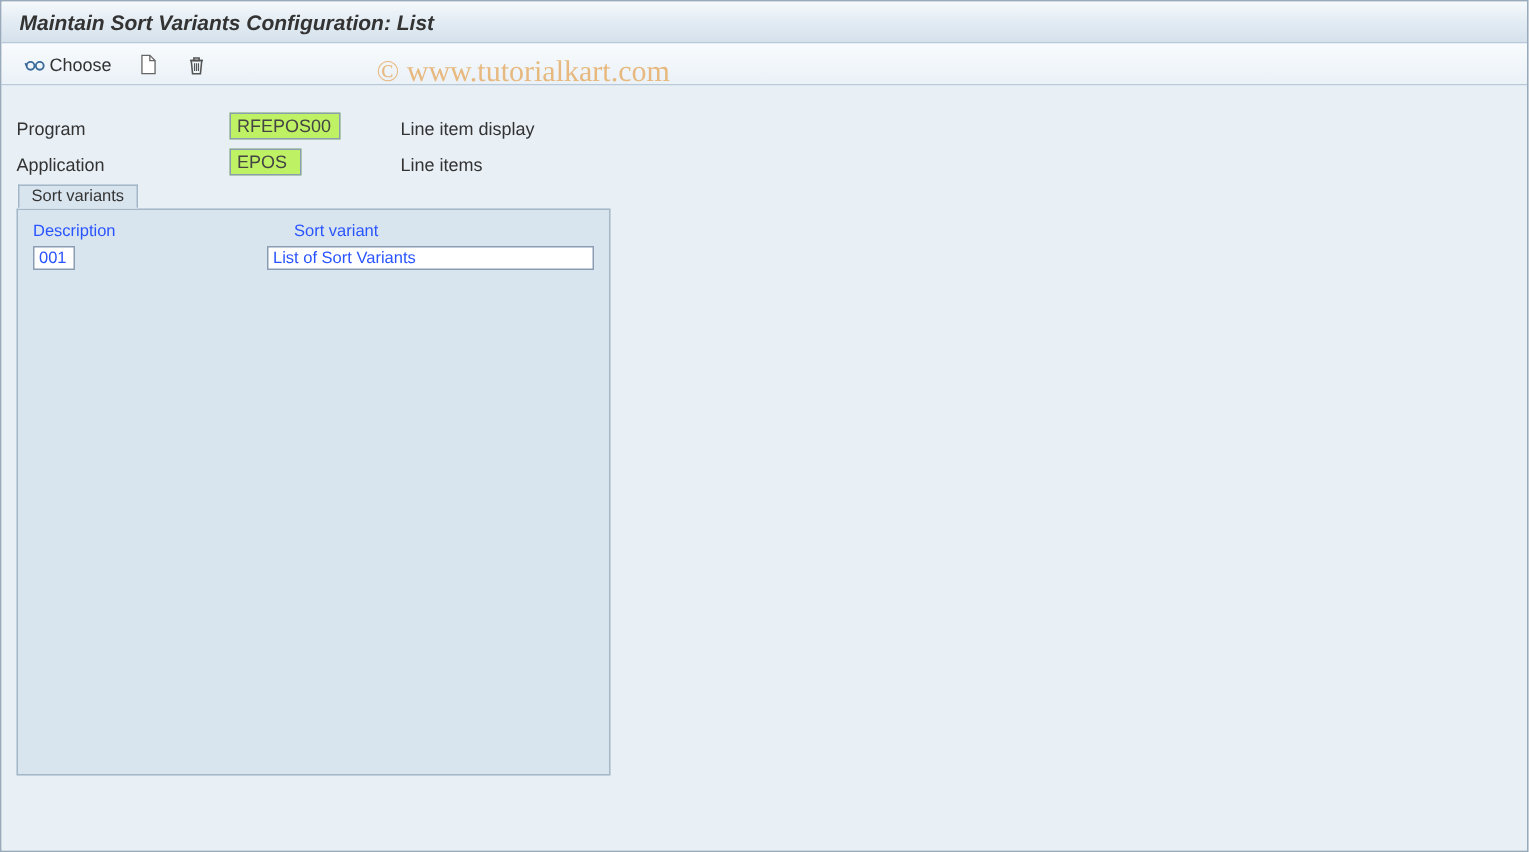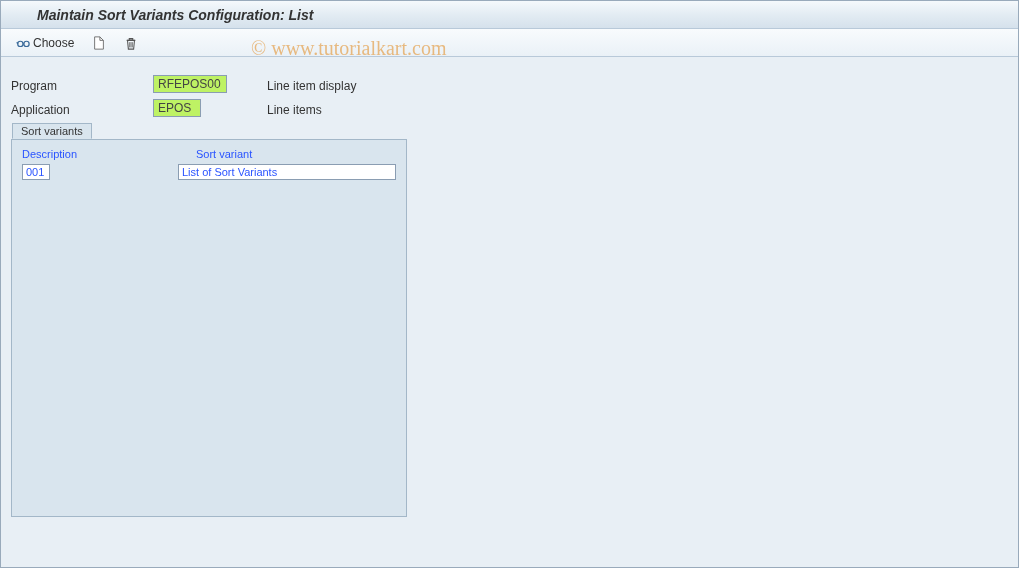--- a/index.html
+++ b/index.html
@@ -24,21 +24,20 @@
       padding: 6px 12px;
       height: 28px;
       display: flex;
       align-items: center;
     }
     .hdr-title {
       font-weight: bold;
       font-style: italic;
       font-size: 14px;
       color: #333;
-      margin-left: 24px;
     }
     .toolbar {
       background: linear-gradient(to bottom, #f8fbfd 0%, #eaf1f7 100%);
       border-bottom: 1px solid #b8c9d9;
       padding: 4px 10px;
       height: 28px;
       display: flex;
       align-items: center;
       gap: 8px;
     }

